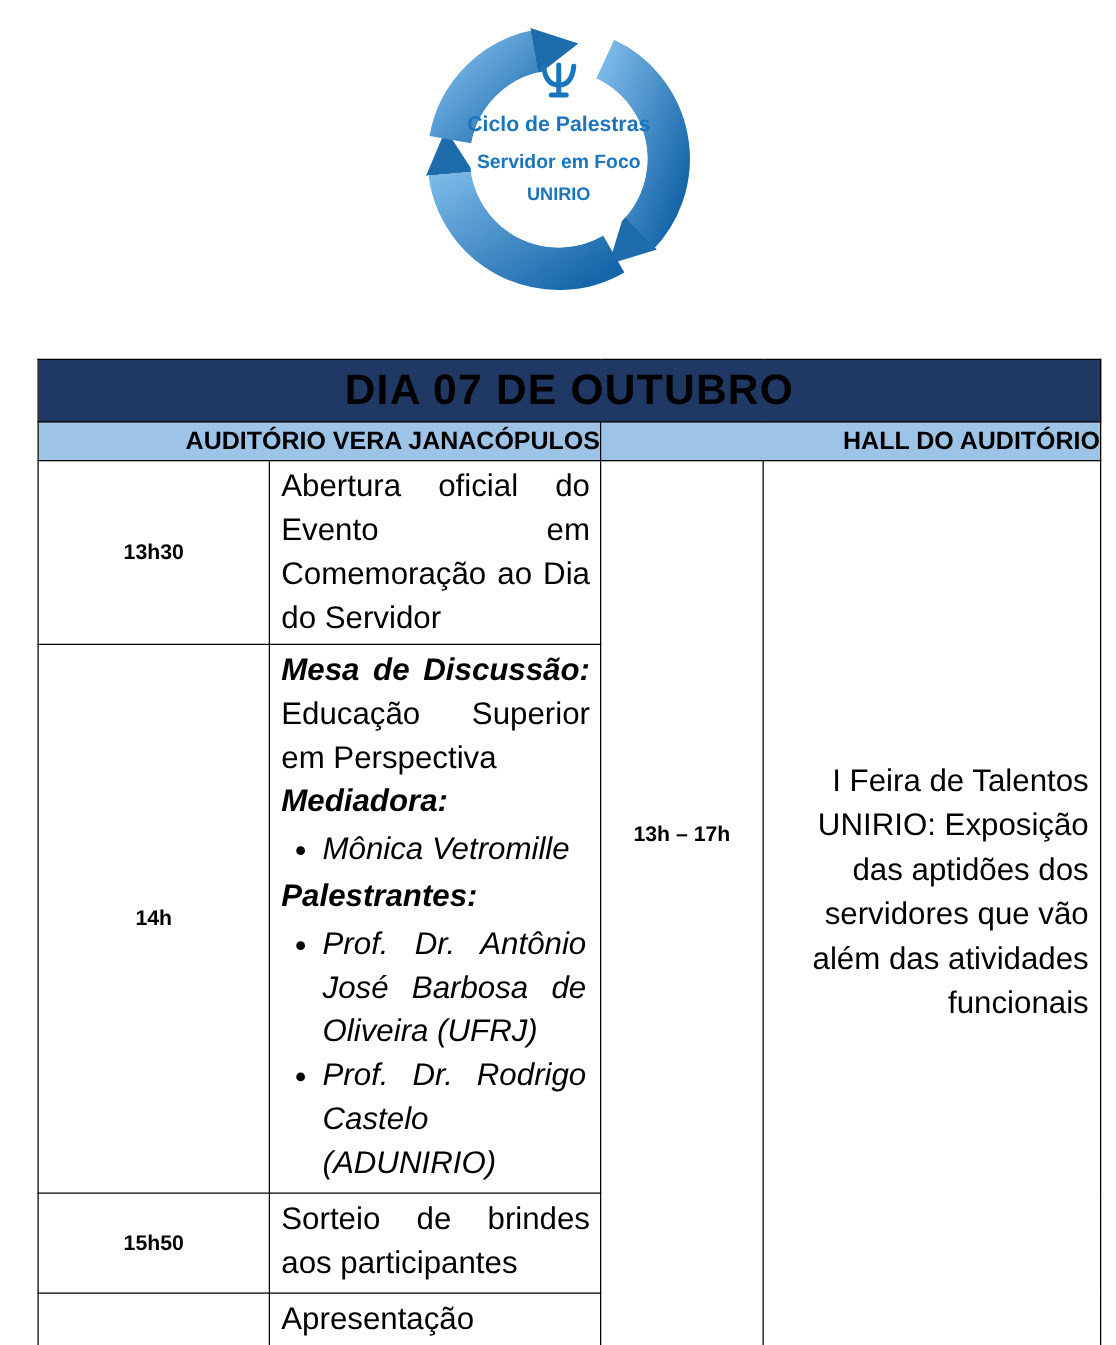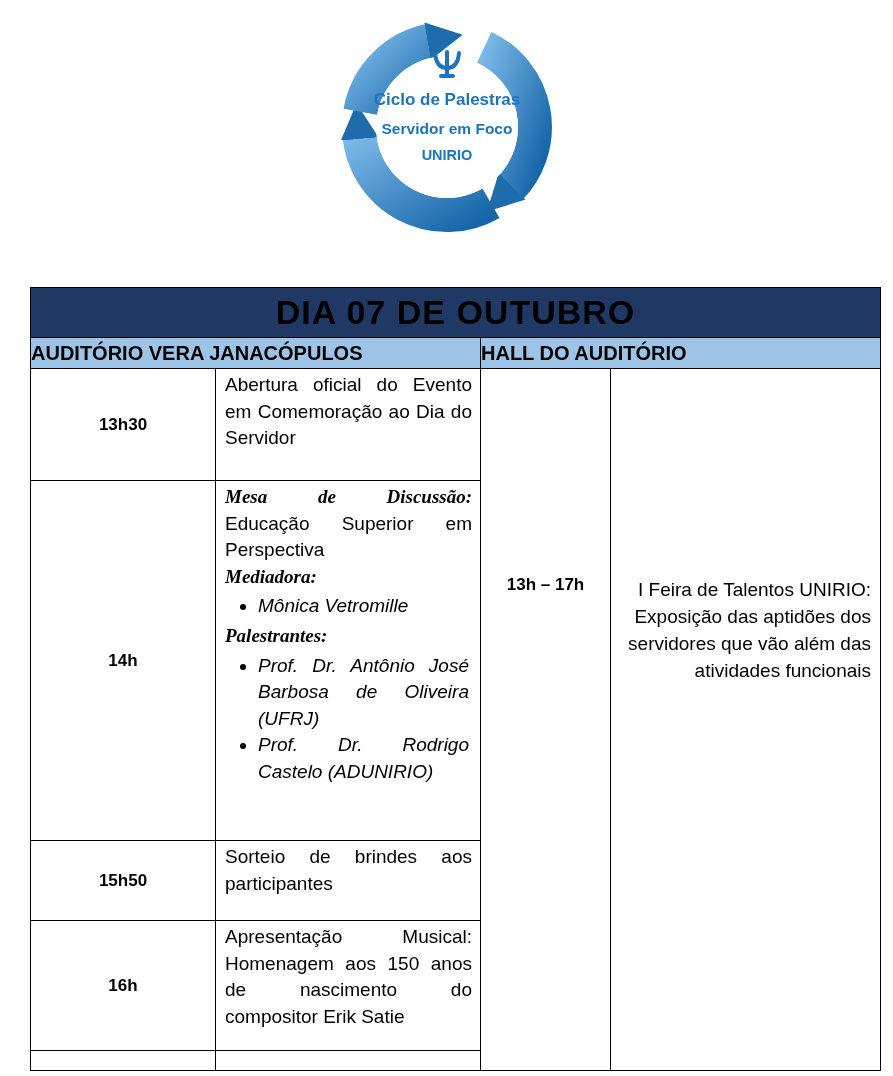--- a/index.html
+++ b/index.html
@@ -25,35 +25,35 @@
   }
   table.schedule td { border:1.5px solid #000; color:#000; }
 
   .title-row td {
     background:#1f3864; color:#ffffff;
     font-weight:800; font-size:34px; letter-spacing:1px;
     text-align:center; vertical-align:middle; height:50px;
   }
   .header-row td {
     background:#9dc3e6; font-weight:700; font-size:20px;
-    text-align:left; vertical-align:middle; height:31px;margin-top:36px;
+    text-align:right; vertical-align:middle; height:31px;margin-top:36px;
   }
 
   .time {
     font-weight:700; font-size:17px;
     text-align:center; vertical-align:middle;
   }
   .desc {
-    font-size:19px; line-height:1.4;
+    font-size:25px; line-height:1.4;
     padding:3px 8px 3px 9px;
     vertical-align:top; text-align:justify;
   }
   .desc p { margin:0; }
   .desc .force-just { text-align:justify; text-align-last:justify; }
-  .bi { font-weight:700; font-style:italic;font-family:Liberation Serif, serif; }
+  .bi { font-weight:700; font-style:italic; }
   .desc ul { margin:3px; padding-left:30px; list-style:disc;font-style:italic; }
   .desc li { text-align:justify; }
 
   .row-1 { height:112px; }
   .row-2 { height:360px; }
   .row-3 { height:80px; }
   .row-4 { height:130px; }
   .row-5 { height:20px; }
 
   .right-time {

